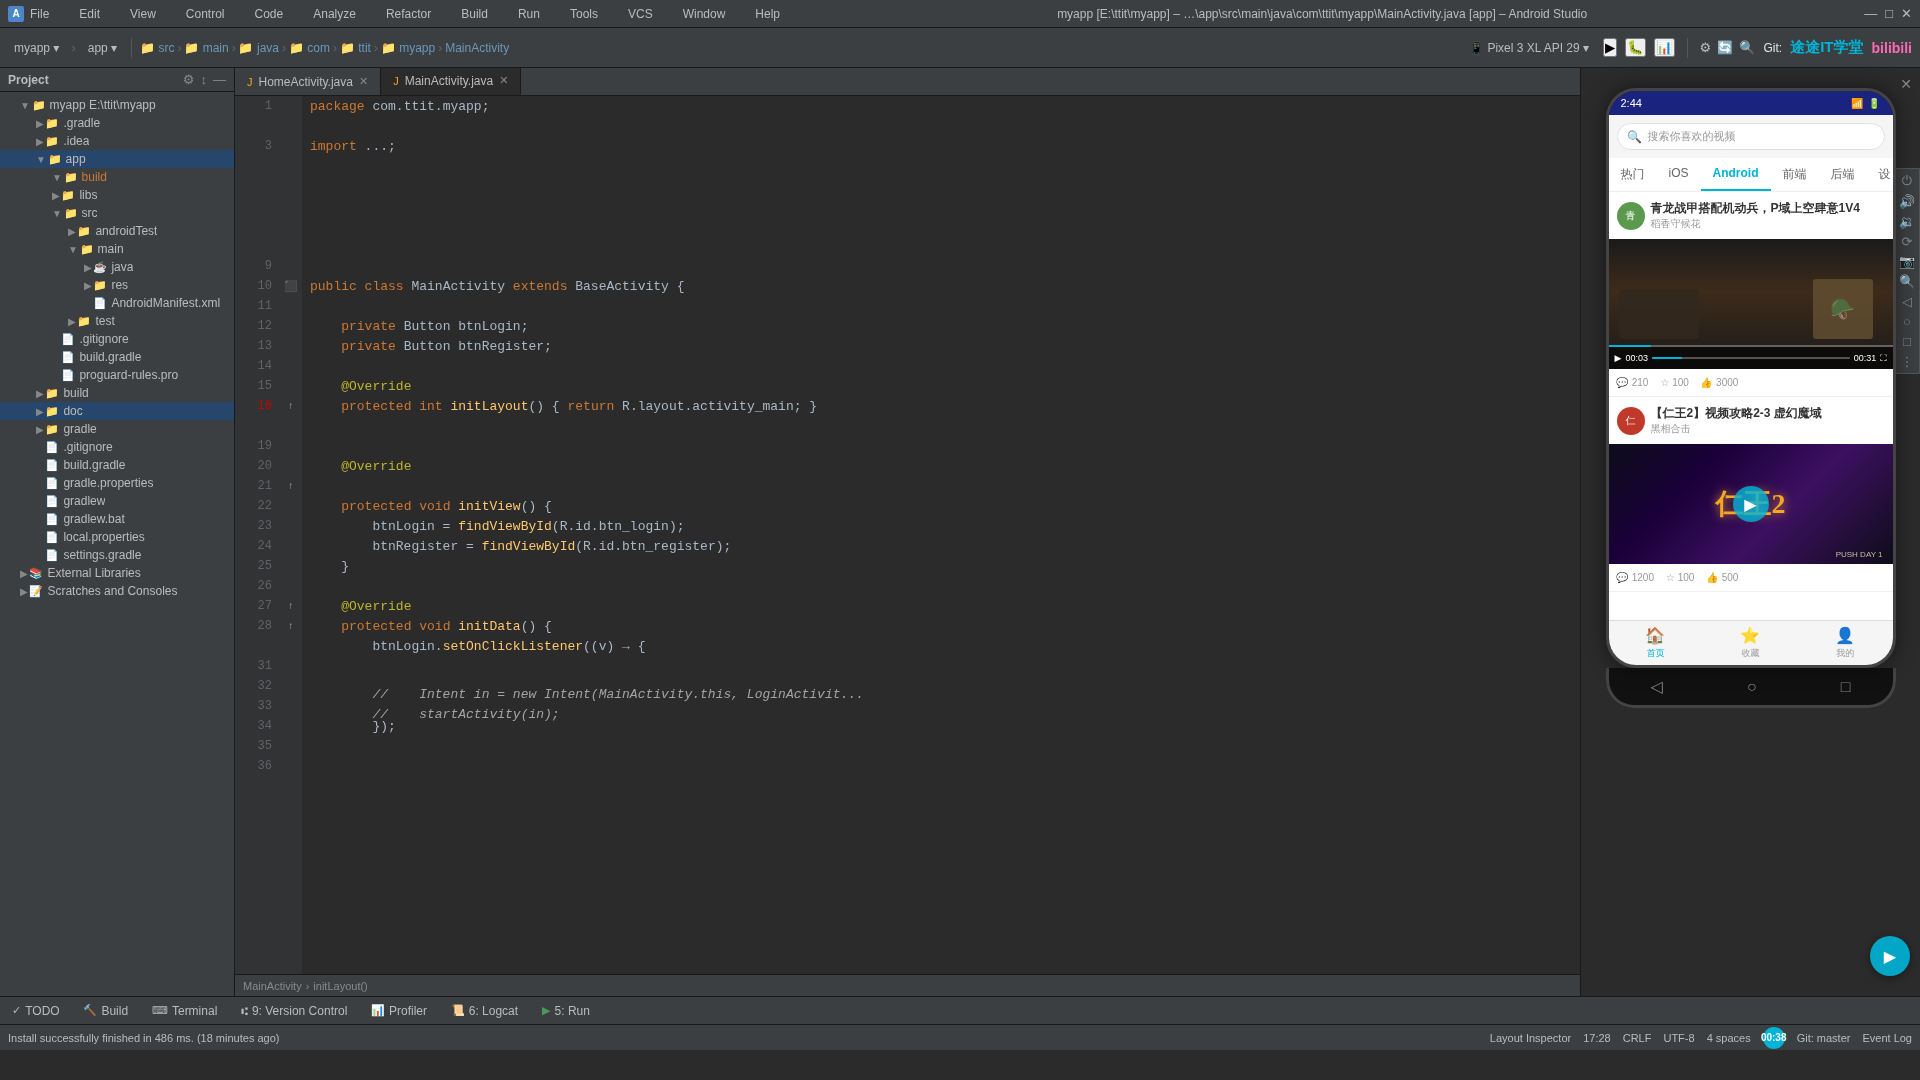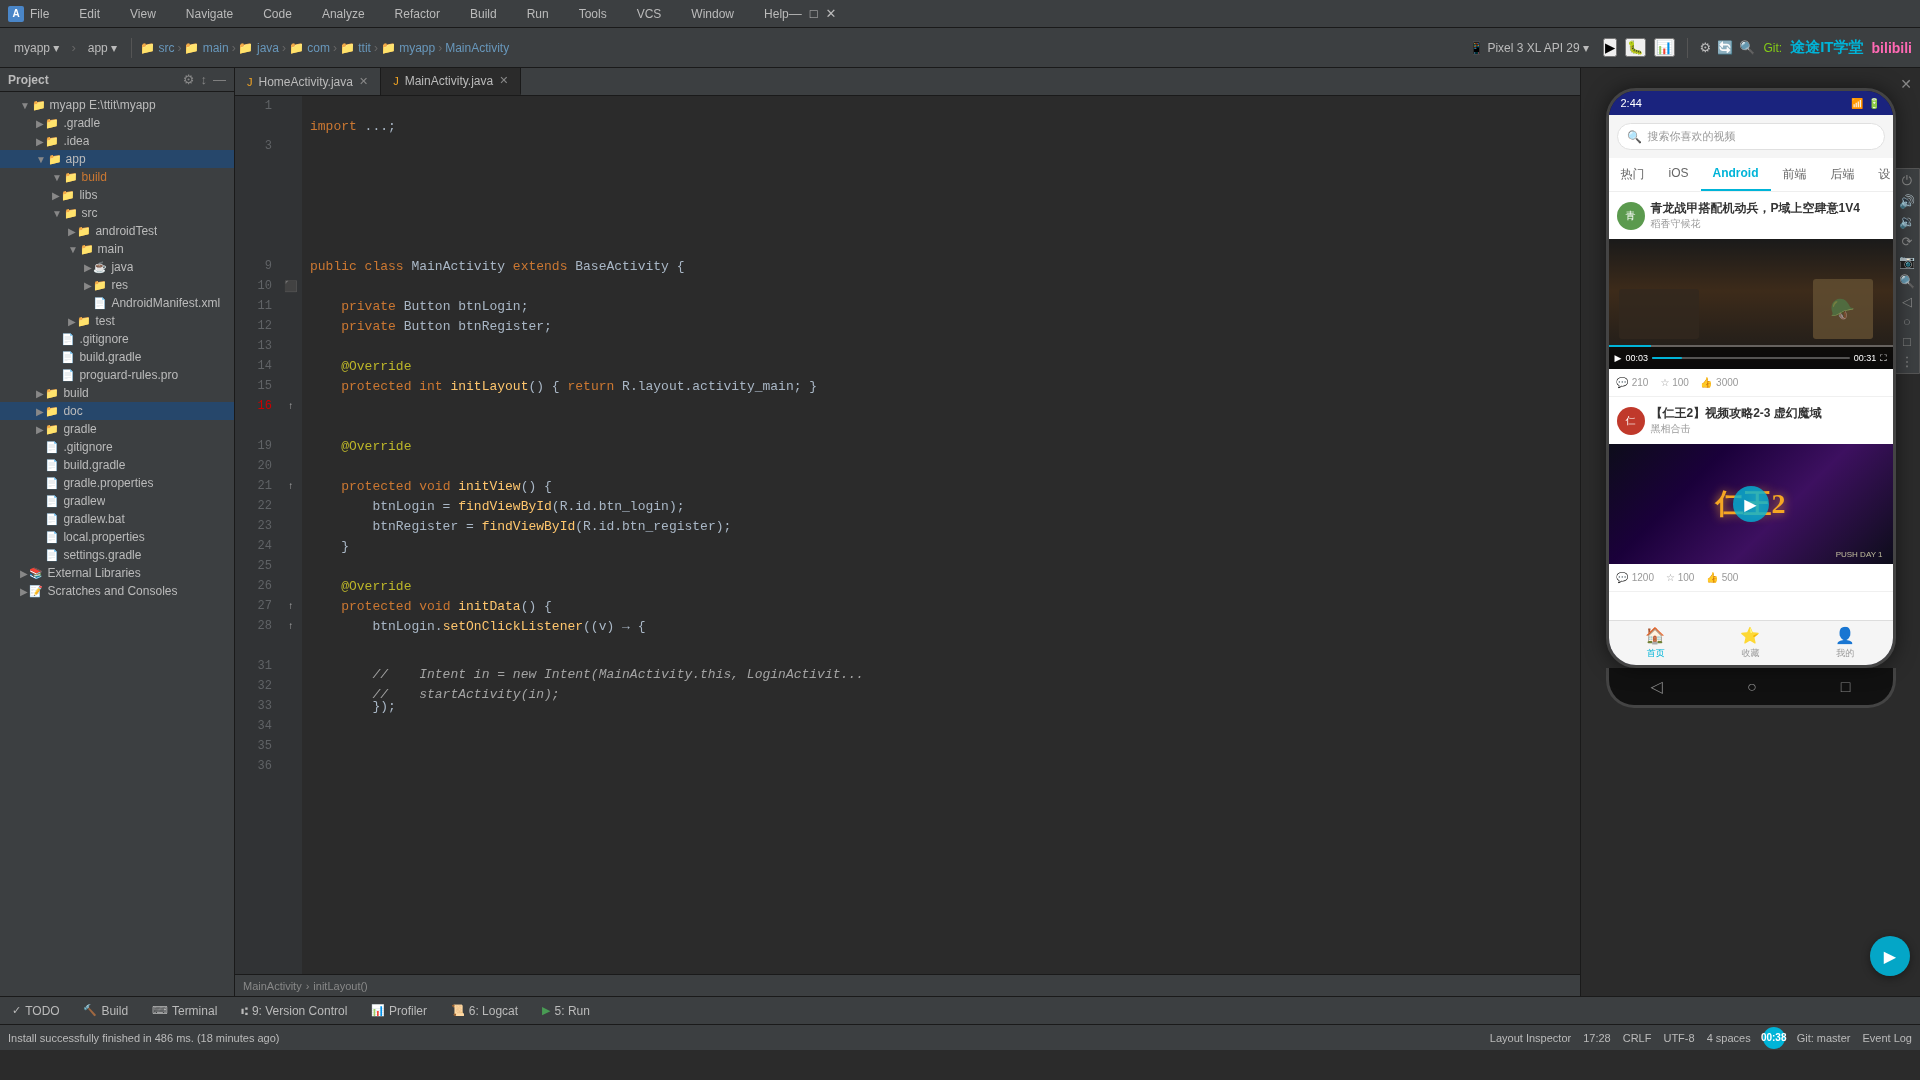--- a/index.html
+++ b/index.html
@@ -109,31 +109,32 @@
   </style>
 </head>
 <body>
 
 <div id="title-bar">
   <div style="width:16px;height:16px;background:#4a86c8;border-radius:2px;margin-right:6px;display:flex;align-items:center;justify-content:center;font-size:10px;color:white;font-weight:bold;flex-shrink:0;">A</div>
   <div style="display:flex;gap:30px;font-size:12px;color:#bbbbbb;">
     <span>File</span>
     <span>Edit</span>
     <span>View</span>
-    <span>Navigate</span>
+    <span>Control</span>
     <span>Code</span>
     <span>Analyze</span>
     <span>Refactor</span>
     <span>Build</span>
     <span>Run</span>
     <span>Tools</span>
     <span>VCS</span>
     <span>Window</span>
     <span>Help</span>
   </div>
+  <div style="flex:1;text-align:center;font-size:12px;color:#bbbbbb;">myapp [E:\ttit\myapp] – …\app\src\main\java\com\ttit\myapp\MainActivity.java [app] – Android Studio</div>
   <div style="display:flex;gap:8px;">
     <span style="cursor:pointer;color:#bbbbbb;font-size:13px;">—</span>
     <span style="cursor:pointer;color:#bbbbbb;font-size:13px;">□</span>
     <span style="cursor:pointer;color:#bbbbbb;font-size:13px;">✕</span>
   </div>
 </div>
 
 <div id="toolbar">
   <button class="toolbar-btn">myapp ▾</button>
   <span style="color:#666;margin:0 2px;">›</span>
@@ -158,21 +159,21 @@
     <button class="toolbar-btn">📱 Pixel 3 XL API 29 ▾</button>
     <button class="run-btn run-green">▶</button>
     <button class="run-btn run-gray">🐛</button>
     <button class="run-btn run-gray">📊</button>
     <div class="separator"></div>
     <span style="display:flex;gap:6px;color:#bbbbbb;font-size:13px;">
       <span style="cursor:pointer;">⚙</span>
       <span style="cursor:pointer;">🔄</span>
       <span style="cursor:pointer;">🔍</span>
     </span>
-    <div style="font-size:12px;color:#84cc16;">Git:</div>
+    <div style="font-size:12px;color:#e5e5e5;">Git:</div>
     <div style="font-size:15px;font-weight:bold;color:#00b4d8;">途途IT学堂</div>
     <div style="font-size:14px;font-weight:bold;color:#ff69b4;">bilibili</div>
   </div>
 </div>
 
 <div id="main">
 
   <div id="left-panel">
     <div id="left-panel-header">
       <span style="font-size:12px;color:#bbbbbb;font-weight:bold;">Project</span>
@@ -492,20 +493,21 @@
             <span style="color:#aaa;font-size:10px;">↑</span>
           </div>
         <div style="height:20px;"></div>
         <div style="height:20px;"></div>
         <div style="height:20px;"></div>
         <div style="height:20px;"></div>
         <div style="height:20px;"></div>
         <div style="height:20px;"></div>
       </div>
       <div class="code-content">
+        <div class="code-line"><span class="kw">package </span><span>com.ttit.myapp;</span></div>
         <div class="code-line">&nbsp;</div>
         <div class="code-line"><span class="kw">import </span><span>...;</span></div>
         <div class="code-line">&nbsp;</div>
         <div class="code-line">&nbsp;</div>
         <div class="code-line">&nbsp;</div>
         <div class="code-line">&nbsp;</div>
         <div class="code-line">&nbsp;</div>
         <div class="code-line">&nbsp;</div>
         <div class="code-line"><span class="kw">public </span><span class="kw">class </span><span class="classname">MainActivity </span><span class="kw">extends </span><span class="classname">BaseActivity</span><span> {</span></div>
         <div class="code-line">&nbsp;</div>

